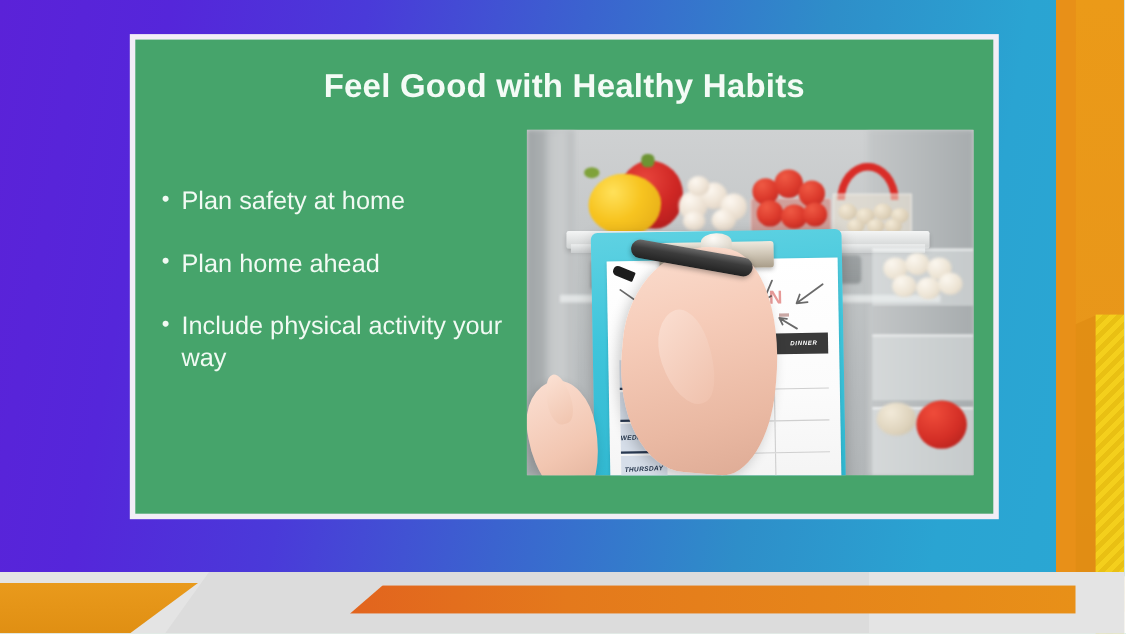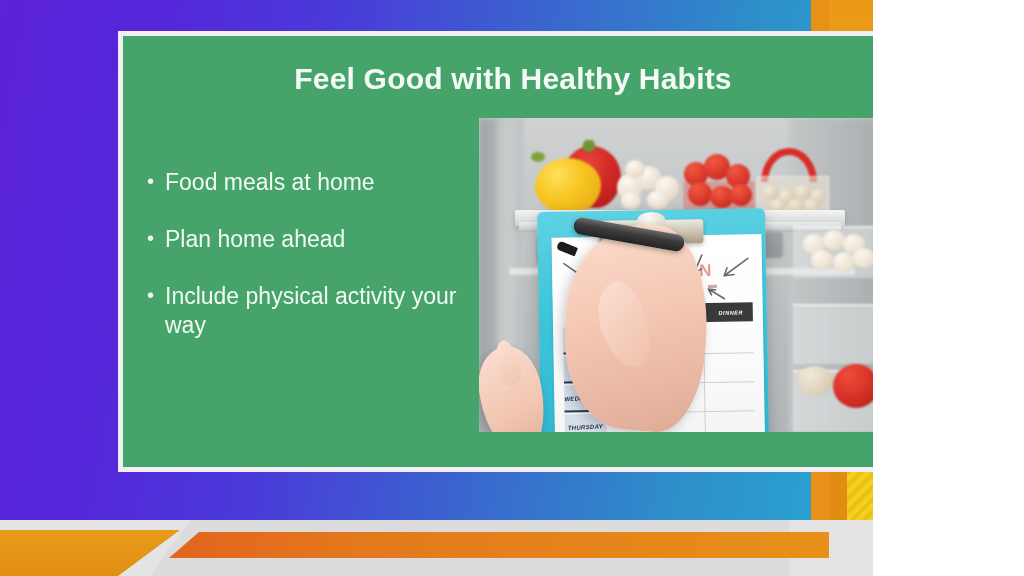--- a/index.html
+++ b/index.html
@@ -7,21 +7,21 @@
   html, body {
     width: 1024px;
     height: 576px;
     overflow: hidden;
     font-family: "Liberation Sans", sans-serif;
     background: #ffffff;
   }
 
   #stage {
     position: relative;
-    width: 873px;
+    width: 1022px;
     height: 576px;
     overflow: hidden;
     background: #e2e2e4;
   }
 
   
   .bg-gradient {
     position: absolute;
     left: 0; top: 0;
     width: 1024px; height: 524px;
@@ -543,21 +543,21 @@
   <div class="bg-band-right"></div>
 
   <div class="slide-outer">
     <div class="slide">
 
       <div class="slide-title">Feel Good with Healthy Habits</div>
 
       <div class="bullets">
         <div class="bullet">
           <span class="bullet-dot">•</span>
-          <span class="bullet-text">Food meals at home</span>
+          <span class="bullet-text">Plan safety at home</span>
         </div>
         <div class="bullet">
           <span class="bullet-dot">•</span>
           <span class="bullet-text">Plan home ahead</span>
         </div>
         <div class="bullet">
           <span class="bullet-dot">•</span>
           <span class="bullet-text">Include physical activity your way</span>
         </div>
       </div>

